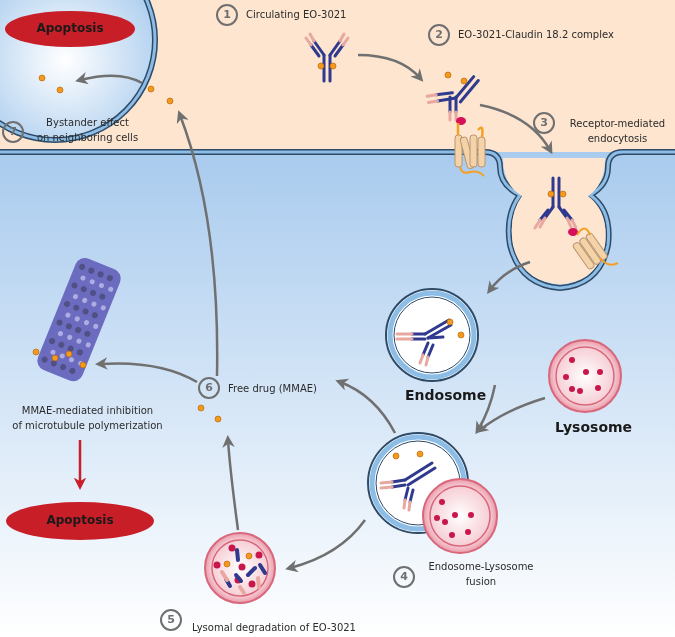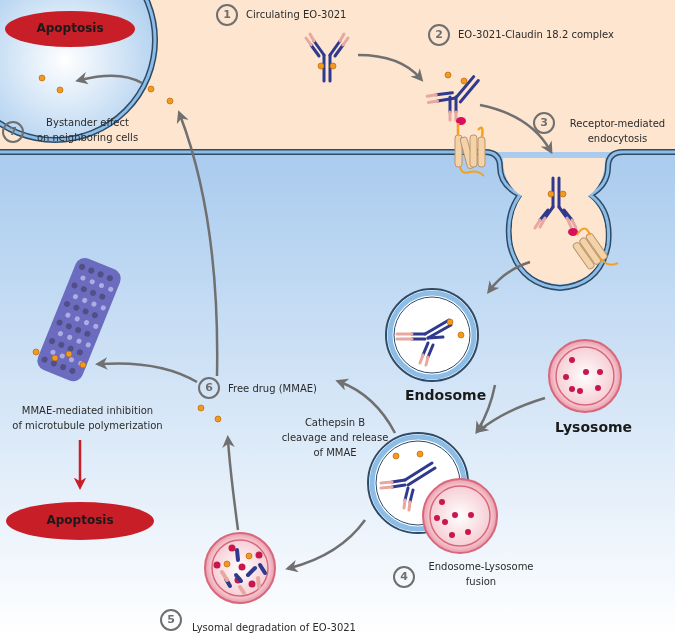--- a/index.html
+++ b/index.html
@@ -311,25 +311,20 @@
 
 <div class="step" style="left:2px;top:121px;">7</div>
 <div class="lbl center" style="left:25px;top:115px;width:125px;">
   <div>Bystander effect</div>
   <div>on neighboring cells</div>
 </div>
 
 <div class="lbl bold" style="left:405px;top:388px;">Endosome</div>
 <div class="lbl bold" style="left:555px;top:420px;text-align:center;">Lysosome</div>
 
-<div class="lbl center" style="left:270px;top:415px;width:130px;">
-  <div>Cathepsin B</div>
-  <div>cleavage and release</div>
-  <div>of MMAE</div>
-</div>
 
 <div class="lbl center" style="left:0px;top:403px;width:175px;">
   <div>MMAE-mediated inhibition</div>
   <div>of microtubule polymerization</div>
 </div>
 
 <div class="apop" style="left:5px;top:21px;width:130px;">Apoptosis</div>
 <div class="apop" style="left:6px;top:513px;width:148px;">Apoptosis</div>
 </div>
 

